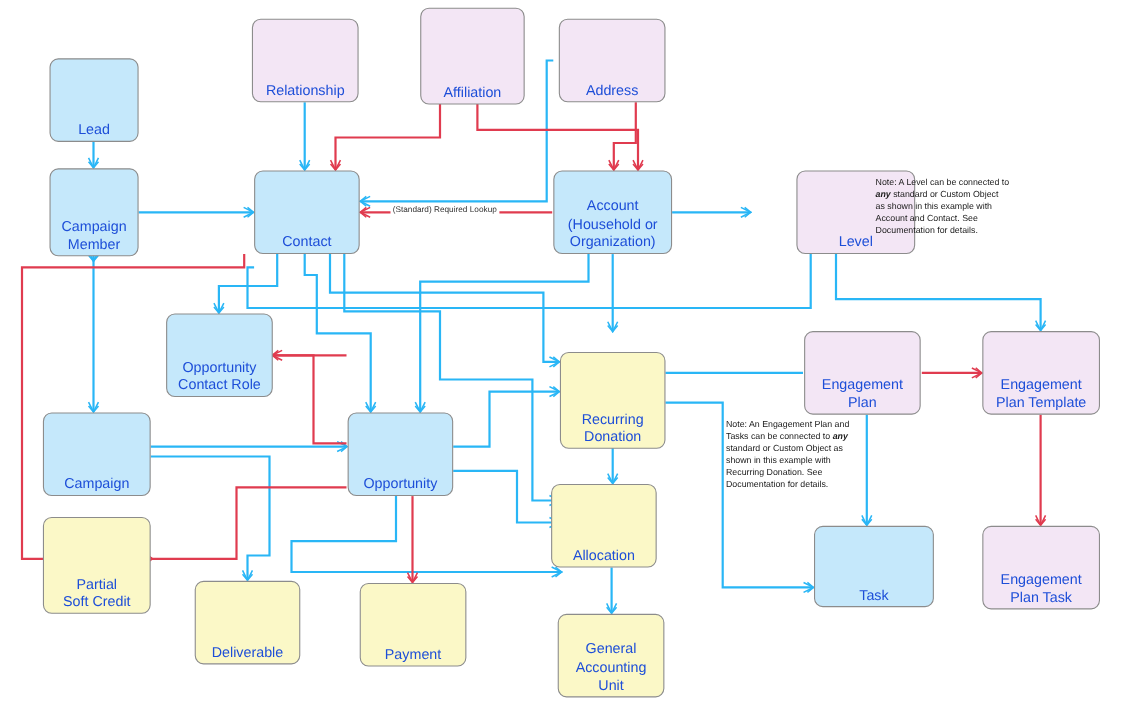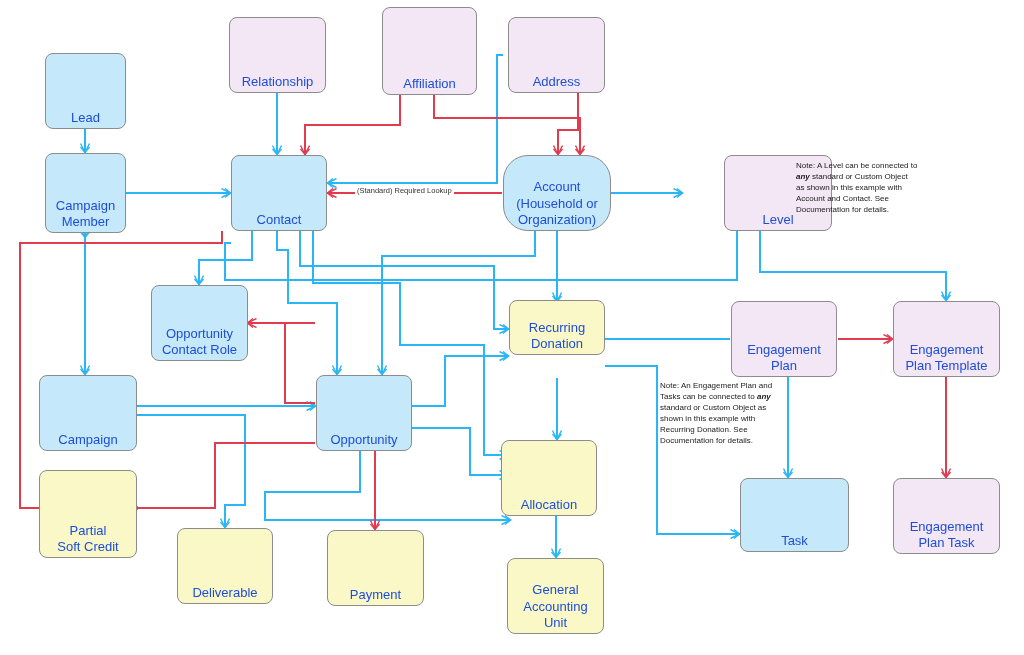--- a/index.html
+++ b/index.html
@@ -172,30 +172,30 @@
     </div>
   <div class="node pink" style="left:370px; top:7px;  width:95px;  height:88px;margin-left:12px;">
       <span>Affiliation</span>
     </div>
   <div class="node pink" style="left:508px; top:17px;  width:97px;  height:76px;">
       <span>Address</span>
     </div>
   <div class="node blue" style="left:231px; top:155px; width:96px;  height:76px;">
       <span>Contact</span>
     </div>
-  <div class="node blue" style="left:503px; top:155px; width:108px; height:76px;border-radius:25px;">
+  <div class="node blue" style="left:503px; top:155px; width:108px; height:76px;">
       <span>Account<br>(Household or<br>Organization)</span>
     </div>
   <div class="node pink" style="left:683px; top:155px; width:108px; height:76px;margin-left:41px;">
       <span>Level</span>
     </div>
   <div class="node blue" style="left:151px; top:285px; width:97px;  height:76px;">
       <span>Opportunity<br>Contact Role</span>
     </div>
-  <div class="node yellow" style="left:509px; top:300px; width:96px;  height:55px;">
+  <div class="node yellow" style="left:509px; top:320px; width:96px;  height:88px;">
       <span>Recurring<br>Donation</span>
     </div>
   <div class="node pink" style="left:731px; top:301px; width:106px; height:76px;">
       <span>Engagement<br>Plan</span>
     </div>
   <div class="node pink" style="left:893px; top:301px; width:107px; height:76px;">
       <span>Engagement<br>Plan Template</span>
     </div>
   <div class="node blue" style="left:39px;  top:375px; width:98px;  height:76px;">
       <span>Campaign</span>

